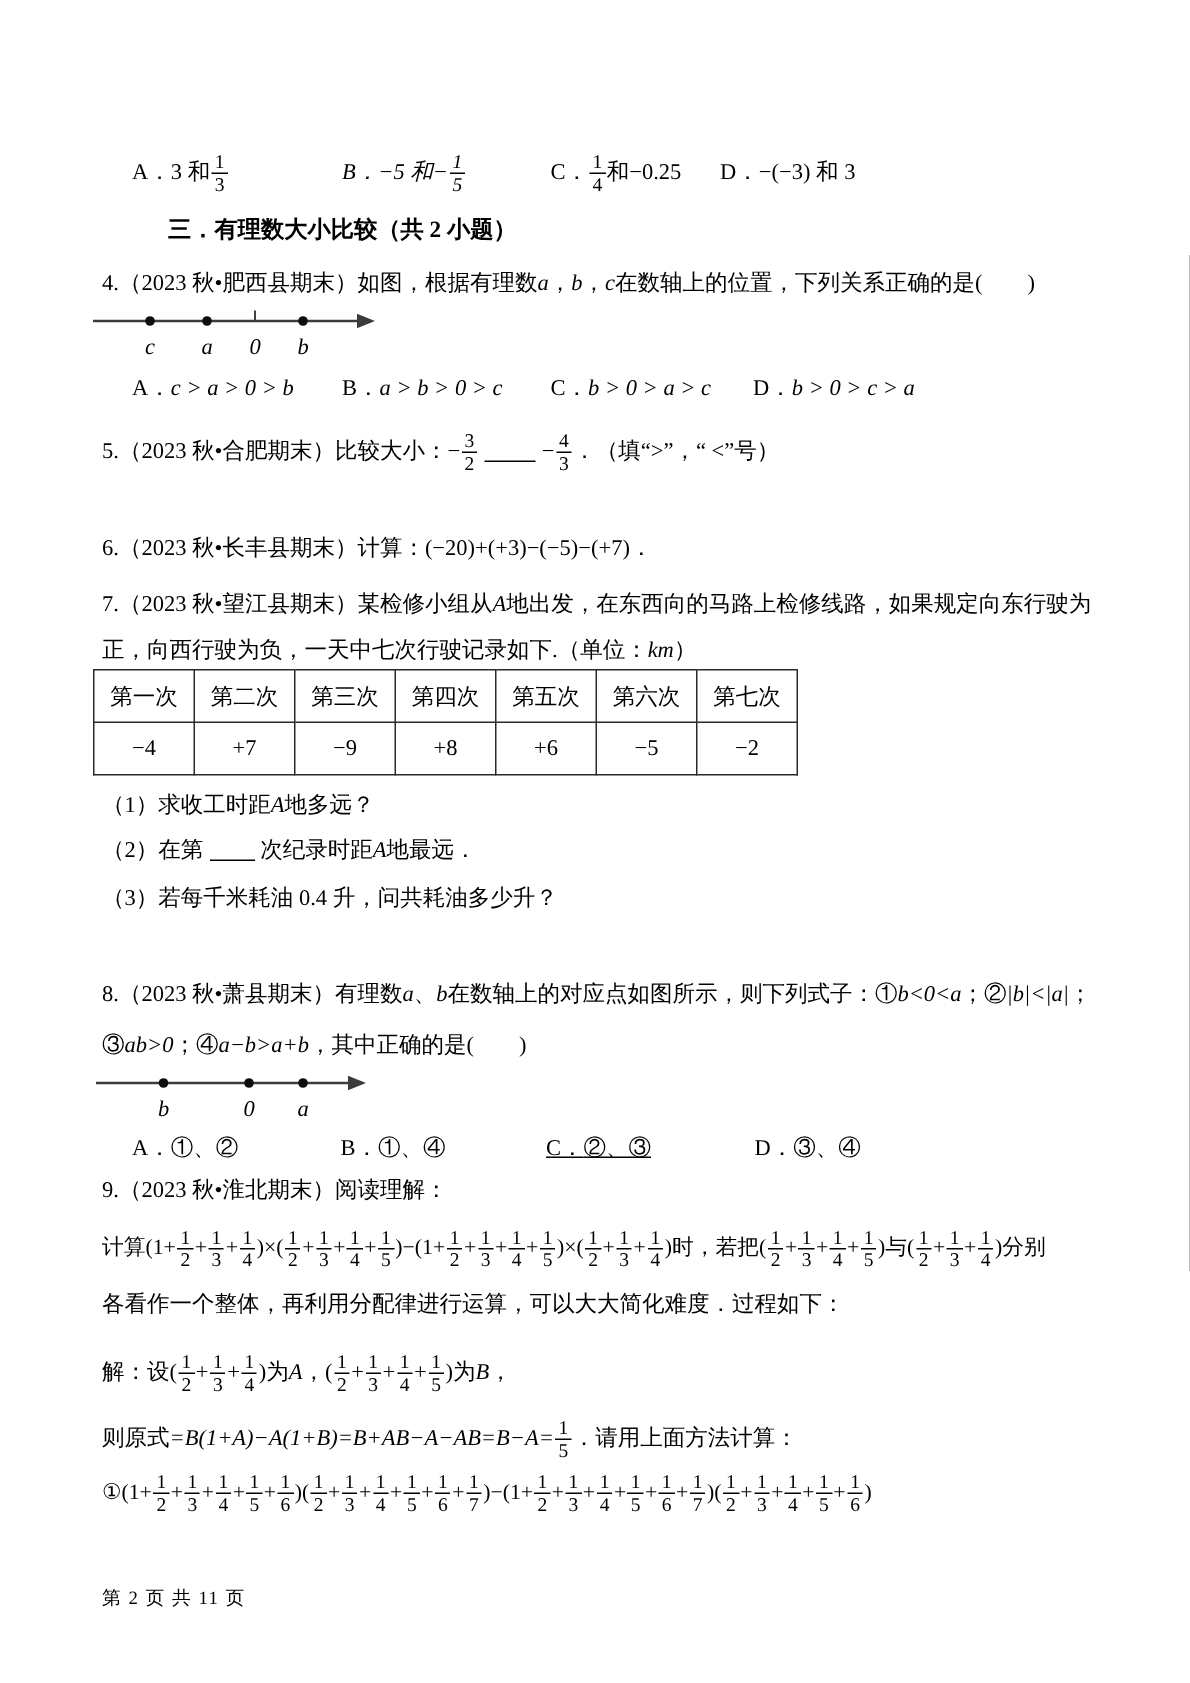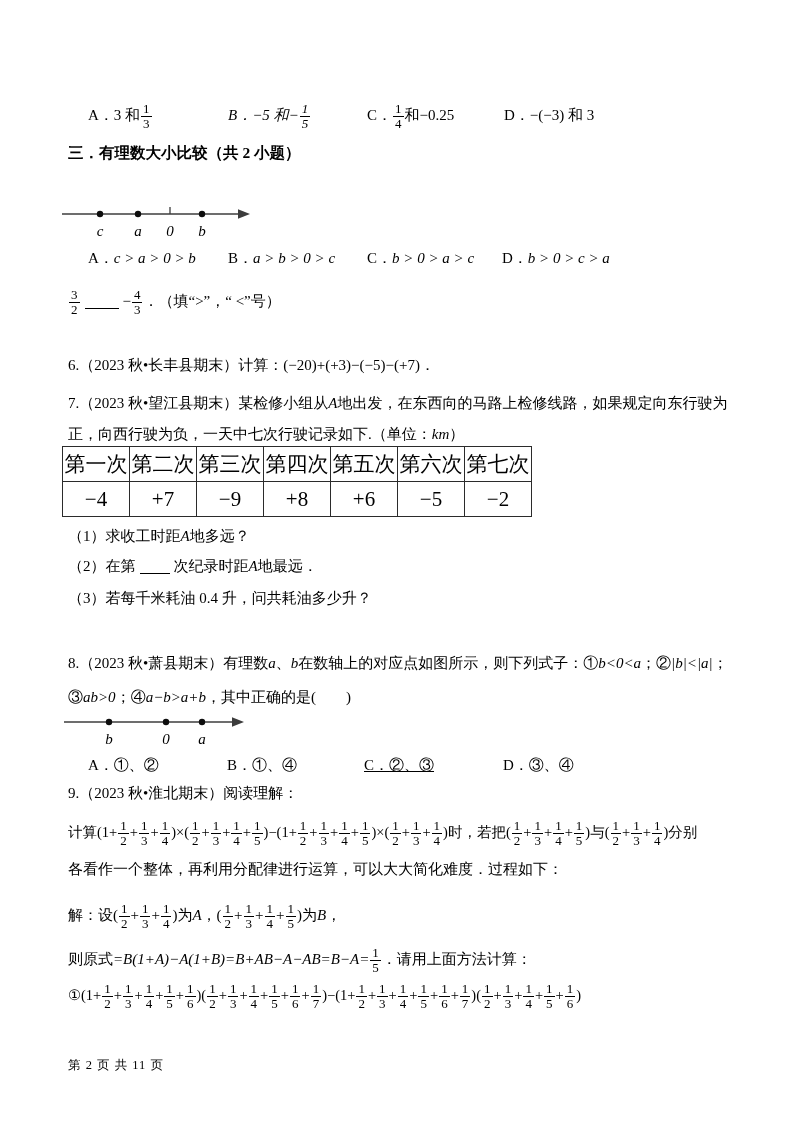--- a/index.html
+++ b/index.html
@@ -12,21 +12,21 @@
   .opt{position:absolute;white-space:nowrap;}
   .opt-row{left:0;width:793px;height:44px;}
   .mvar{font-style:italic;font-family:"Liberation Serif","DejaVu Serif",serif;}
   .frac{display:inline-flex;flex-direction:column;align-items:center;vertical-align:middle;
         font-size:13px;line-height:1.12;margin:0 1px;}
   .fnum{padding:0 2px;border-bottom:1px solid #000;}
   .fden{padding:0 2px;}
   .blank{display:inline-block;border-bottom:1px solid #000;height:1em;vertical-align:-3px;margin:0 4px;}
   table.rec{border-collapse:collapse;}
   table.rec td{border:1px solid #2b2b2b;width:66px;height:34px;text-align:center;
-               font-size:21px;padding:0;}
+               font-size:15px;padding:0;}
   .nl{stroke:#3c3c3c;stroke-width:1.6;}
   .nlthin{stroke:#3c3c3c;stroke-width:1.3;}
   .nlf{fill:#3c3c3c;}
   .dot{fill:#0d0d0d;}
   .nlt{font-family:"Liberation Serif","DejaVu Serif",serif;font-style:italic;font-size:15px;
        text-anchor:middle;fill:#000;}
   .footer{left:68px;font-size:12.5px;letter-spacing:1px;}
 </style>
 </head>
 <body>
@@ -39,25 +39,26 @@
             <span class="fden">3</span>
           </span></span></span>
     <span class="opt fline" style="left:228px;font-style:italic;"><span>B．</span><span><span>−5 和−</span><span class="frac">
             <span class="fnum">1</span>
             <span class="fden">5</span>
           </span></span></span>
     <span class="opt fline" style="left:367px;"><span>C．</span><span><span class="frac">
             <span class="fnum">1</span>
             <span class="fden">4</span>
           </span><span>和−0.25</span></span></span>
-    <span class="opt fline" style="left:504px;"><span>D．</span><span><span>−(−3) 和 3</span></span></span>
+    <span class="opt fline" style="left:480px;"><span>D．</span><span><span>−(−3) 和 3</span></span></span>
   </div>
 
-  <div class="abs sec-head" style="top:143px;">三．有理数大小比较（共 2 小题）</div>
-
+  <div class="abs sec-head" style="top:143px;margin-left:44px;">三．有理数大小比较（共 2 小题）</div>
+
+  <div class="abs para" style="top:174px;"><span>4.（2023 秋•肥西县期末）如图，根据有理数</span><span class="mvar">a</span><span>，</span><span class="mvar">b</span><span>，</span><span class="mvar">c</span><span>在数轴上的位置，下列关系正确的是(　　)</span></div>
 
   <svg class="abs" style="left:62px;top:198px;" width="200" height="46">
     <line class="nl" x1="0" y1="16" x2="178" y2="16"></line>
     <polygon class="nlf" points="188,16 176,11.2 176,20.8"></polygon>
     <circle class="dot" cx="38" cy="16" r="3.2"></circle>
     <circle class="dot" cx="76" cy="16" r="3.2"></circle>
     <line class="nlthin" x1="108" y1="9" x2="108" y2="16"></line>
     <circle class="dot" cx="140" cy="16" r="3.2"></circle>
     <text class="nlt" x="38" y="38">c</text>
     <text class="nlt" x="76" y="38">a</text>
@@ -65,21 +66,21 @@
     <text class="nlt" x="140" y="38">b</text>
   </svg>
 
   <div class="abs opt-row" style="top:249px;height:24px;">
     <span class="opt" style="left:88px;"><span>A．</span><span class="mvar">c &gt; a &gt; 0 &gt; b</span></span>
     <span class="opt" style="left:228px;"><span>B．</span><span class="mvar">a &gt; b &gt; 0 &gt; c</span></span>
     <span class="opt" style="left:367px;"><span>C．</span><span class="mvar">b &gt; 0 &gt; a &gt; c</span></span>
     <span class="opt" style="left:502px;"><span>D．</span><span class="mvar">b &gt; 0 &gt; c &gt; a</span></span>
   </div>
 
-  <div class="abs fline" style="left:68px;top:279px;"><span class="frac">
+  <div class="abs fline" style="left:68px;top:279px;"><span>5.（2023 秋•合肥期末）比较大小：−</span><span class="frac">
         <span class="fnum">3</span>
         <span class="fden">2</span>
       </span><span class="blank" style="width: 34px;"></span><span>−</span><span class="frac">
         <span class="fnum">4</span>
         <span class="fden">3</span>
       </span><span>．（填“&gt;”，“ &lt;”号）</span></div>
 
 
   <div class="abs" style="left:68px;top:356px;white-space:nowrap;">6.（2023 秋•长丰县期末）计算：(−20)+(+3)−(−5)−(+7)．</div>
 

